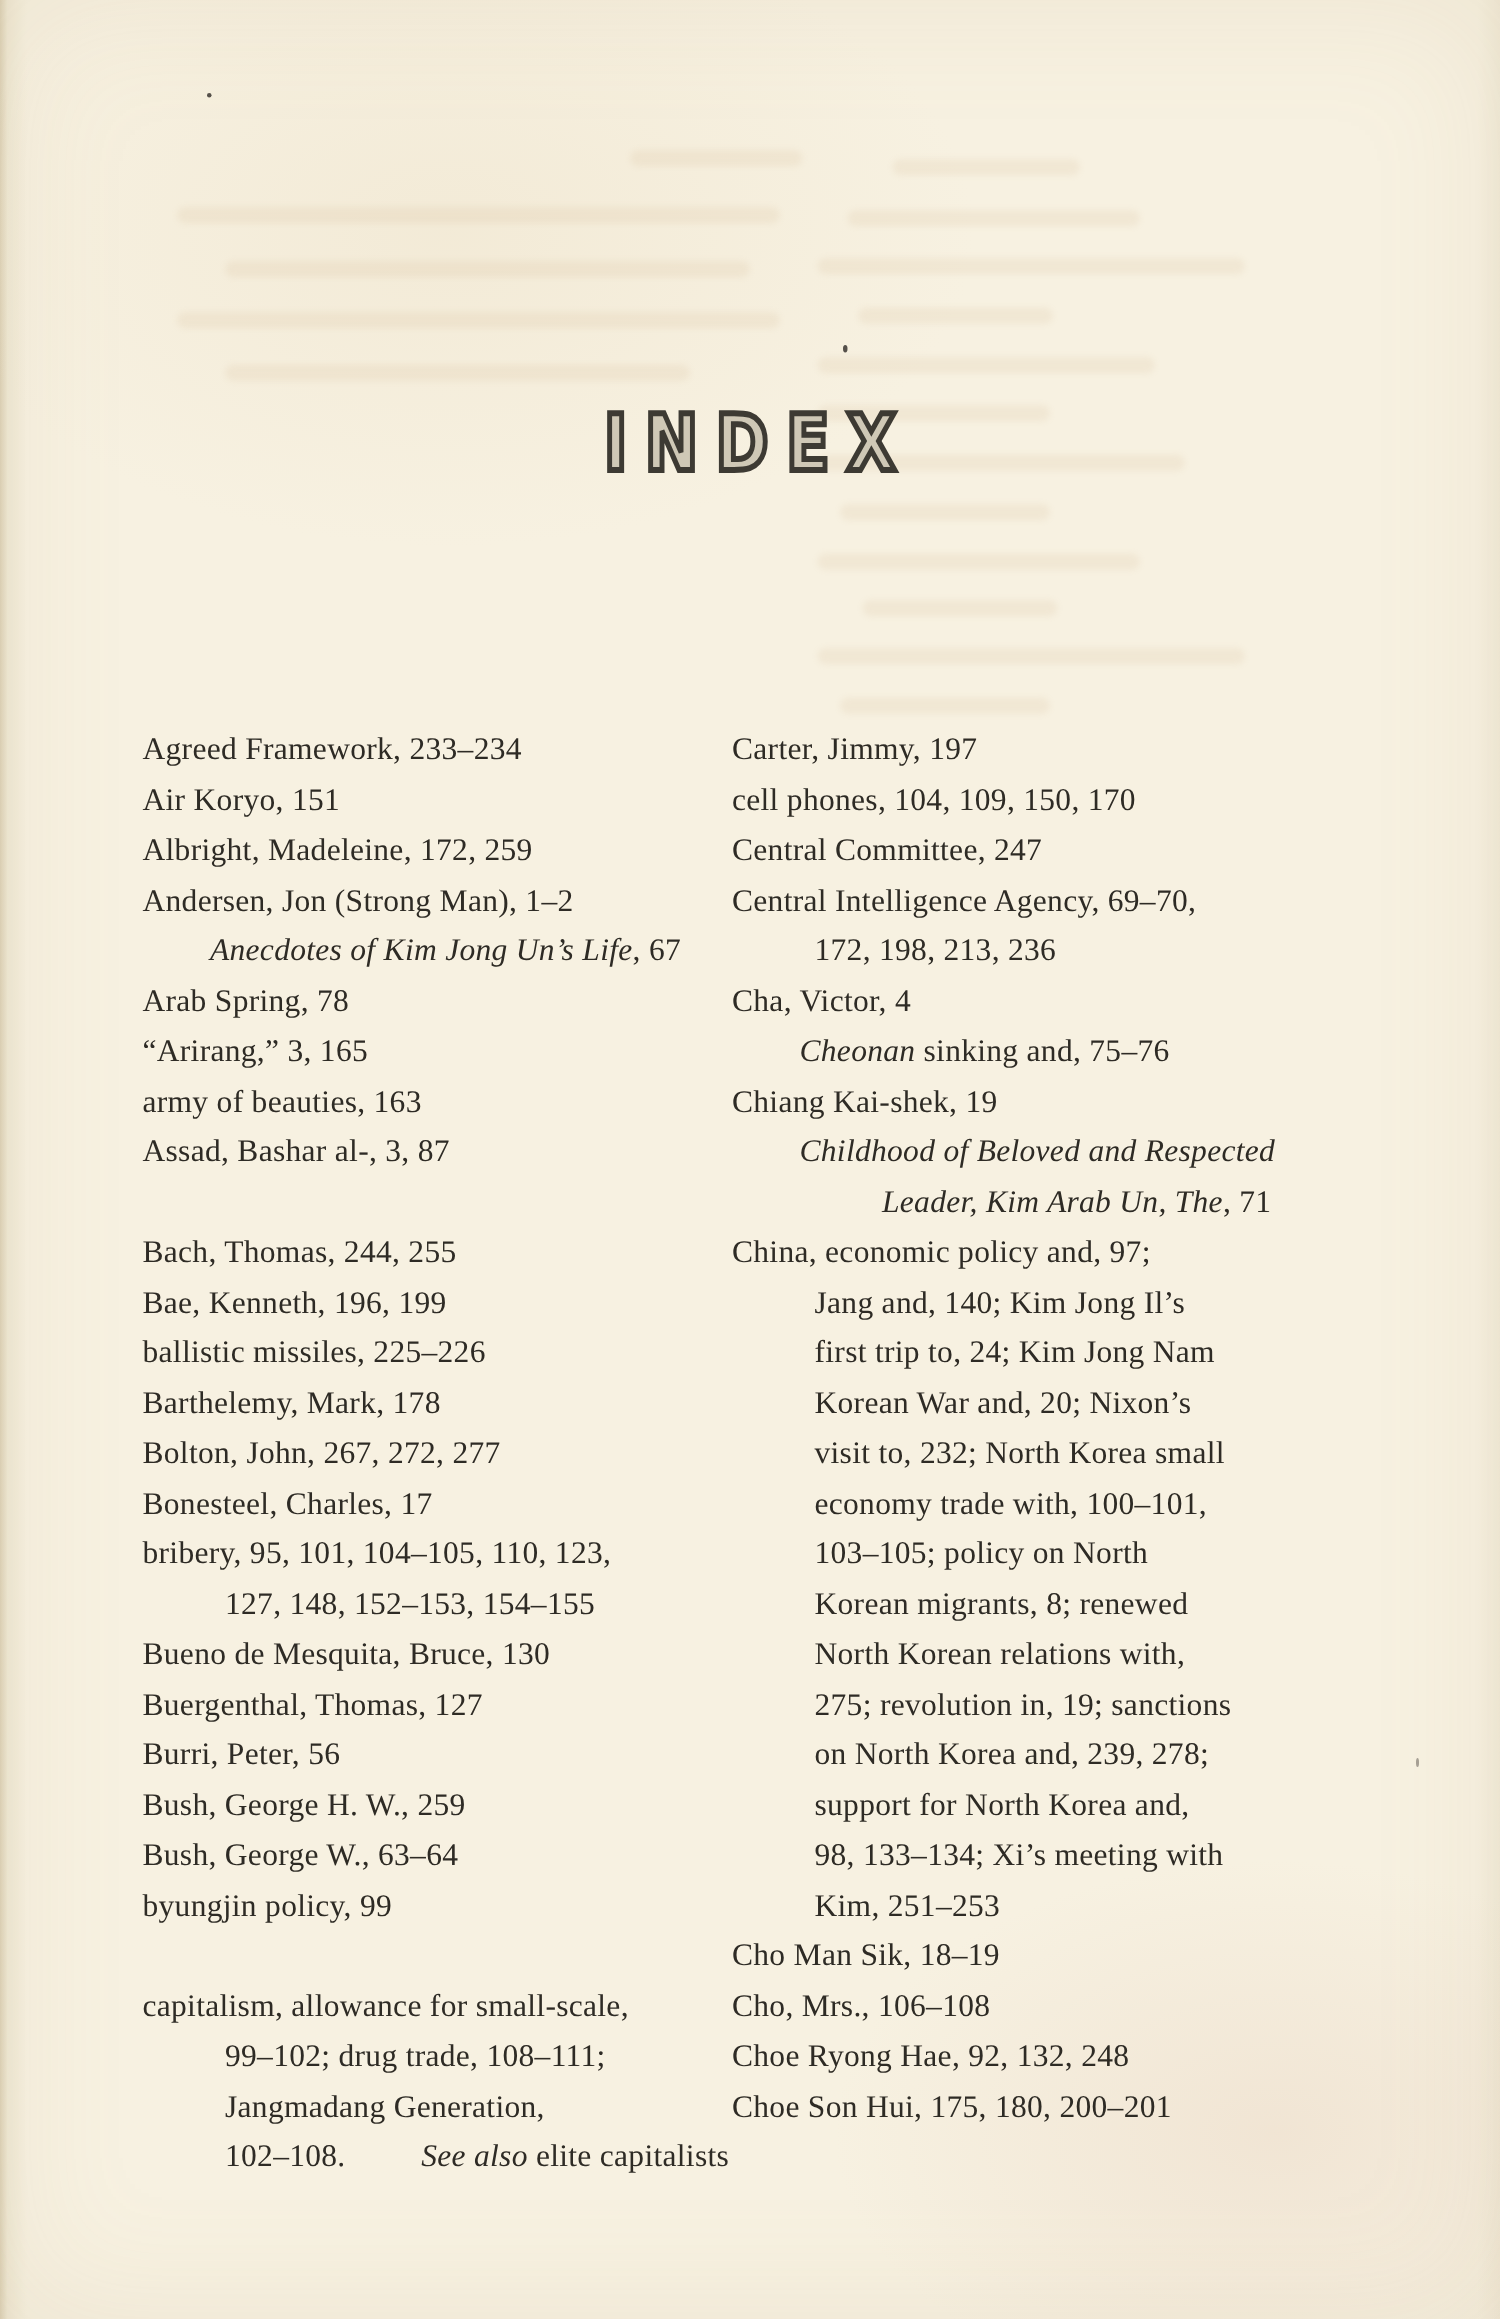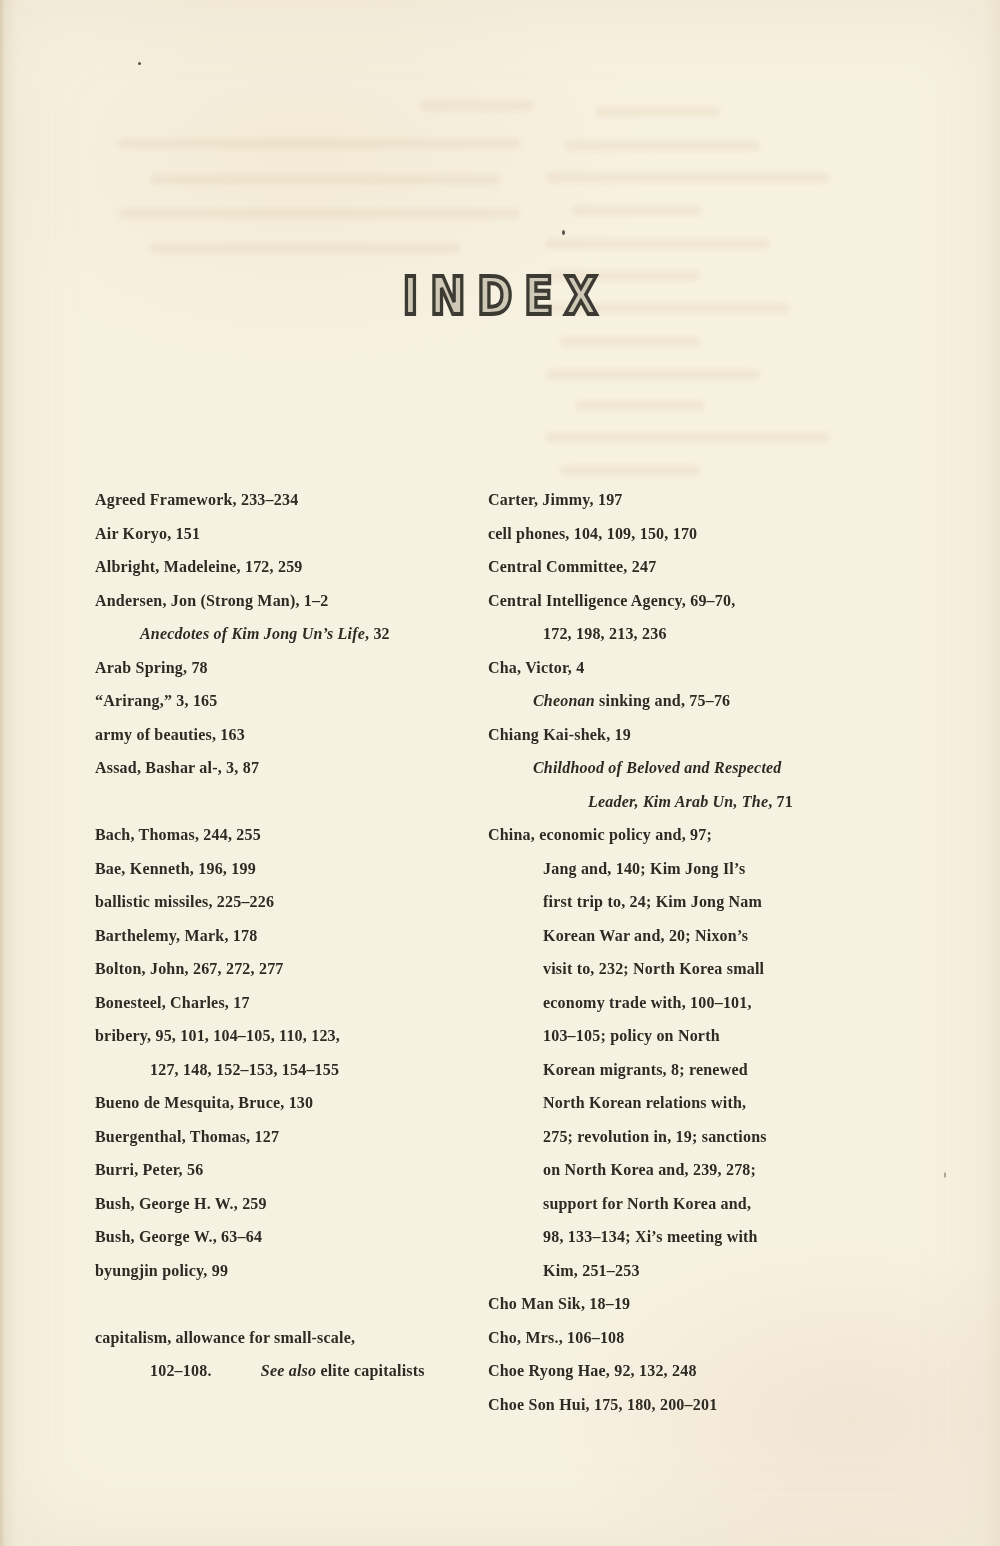--- a/index.html
+++ b/index.html
@@ -37,22 +37,22 @@
     letter-spacing:14px;text-indent:14px;
     color:#cfc8b6;
     -webkit-text-stroke:4px #3d3a33;
     transform:scaleX(.82);
   }
   .columns{position:absolute;top:483px;left:0;width:1000px;}
   .col{position:absolute;top:0;}
   .col-left{left:95px;width:400px;}
   .col-right{left:488px;width:420px;}
   .line{
-    height:33.5px;line-height:33.5px;font-size:16px;
-    white-space:nowrap;letter-spacing:.2px;font-weight:bold;
+    height:33.5px;line-height:33.5px;font-size:21px;
+    white-space:nowrap;letter-spacing:.2px;
   }
   .line.indent{padding-left:55px;}
   .it{font-style:italic;margin-left:45px;}
 </style>
 </head>
 <body>
 
 <div class="page">
 
   <div>
@@ -80,21 +80,21 @@
   <div class="speck" style="left:944px;top:1172px;width:2px;height:6px;opacity:.5;"></div>
 
   <h1 class="title">INDEX</h1>
 
   <div class="columns">
     <div class="col col-left" id="col-left">
         <div class="line"><span>Agreed Framework, 233–234</span></div>
         <div class="line"><span>Air Koryo, 151</span></div>
         <div class="line"><span>Albright, Madeleine, 172, 259</span></div>
         <div class="line"><span>Andersen, Jon (Strong Man), 1–2</span></div>
-        <div class="line"><span class="it">Anecdotes of Kim Jong Un’s Life</span><span>, 32</span></div>
+        <div class="line"><span class="it">Anecdotes of Kim Jong Un’s Life</span><span>, 67</span></div>
         <div class="line"><span>Arab Spring, 78</span></div>
         <div class="line"><span>“Arirang,” 3, 165</span></div>
         <div class="line"><span>army of beauties, 163</span></div>
         <div class="line"><span>Assad, Bashar al-, 3, 87</span></div>
         <div class="line blank"></div>
         <div class="line"><span>Bach, Thomas, 244, 255</span></div>
         <div class="line"><span>Bae, Kenneth, 196, 199</span></div>
         <div class="line"><span>ballistic missiles, 225–226</span></div>
         <div class="line"><span>Barthelemy, Mark, 178</span></div>
         <div class="line"><span>Bolton, John, 267, 272, 277</span></div>
@@ -102,20 +102,22 @@
         <div class="line"><span>bribery, 95, 101, 104–105, 110, 123,</span></div>
         <div class="line indent"><span>127, 148, 152–153, 154–155</span></div>
         <div class="line"><span>Bueno de Mesquita, Bruce, 130</span></div>
         <div class="line"><span>Buergenthal, Thomas, 127</span></div>
         <div class="line"><span>Burri, Peter, 56</span></div>
         <div class="line"><span>Bush, George H. W., 259</span></div>
         <div class="line"><span>Bush, George W., 63–64</span></div>
         <div class="line"><span>byungjin policy, 99</span></div>
         <div class="line blank"></div>
         <div class="line"><span>capitalism, allowance for small-scale,</span></div>
+        <div class="line indent"><span>99–102; drug trade, 108–111;</span></div>
+        <div class="line indent"><span>Jangmadang Generation,</span></div>
         <div class="line indent"><span>102–108. </span><span class="it">See also</span><span> elite capitalists</span></div>
       </div>
     <div class="col col-right" id="col-right">
         <div class="line"><span>Carter, Jimmy, 197</span></div>
         <div class="line"><span>cell phones, 104, 109, 150, 170</span></div>
         <div class="line"><span>Central Committee, 247</span></div>
         <div class="line"><span>Central Intelligence Agency, 69–70,</span></div>
         <div class="line indent"><span>172, 198, 213, 236</span></div>
         <div class="line"><span>Cha, Victor, 4</span></div>
         <div class="line"><span class="it">Cheonan</span><span> sinking and, 75–76</span></div>

